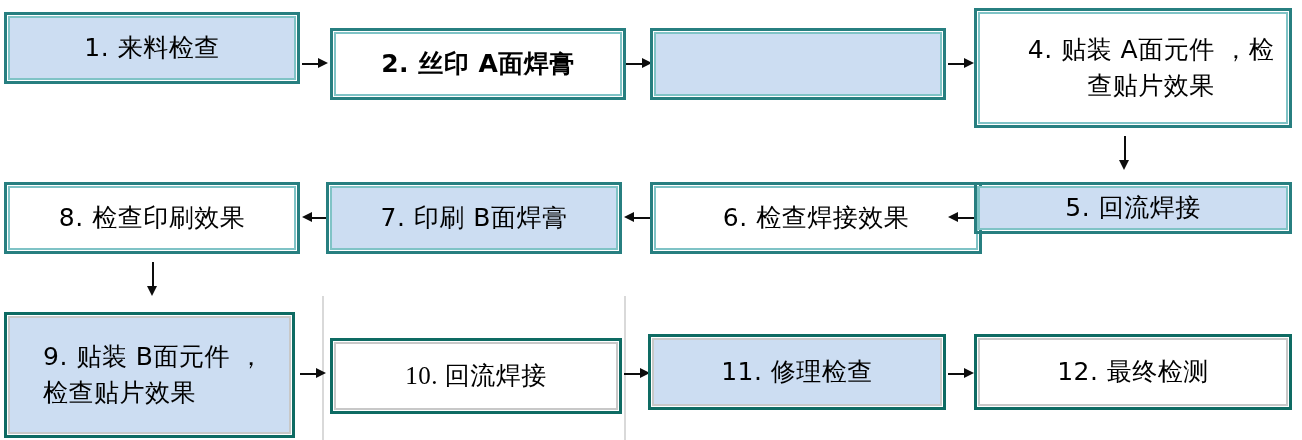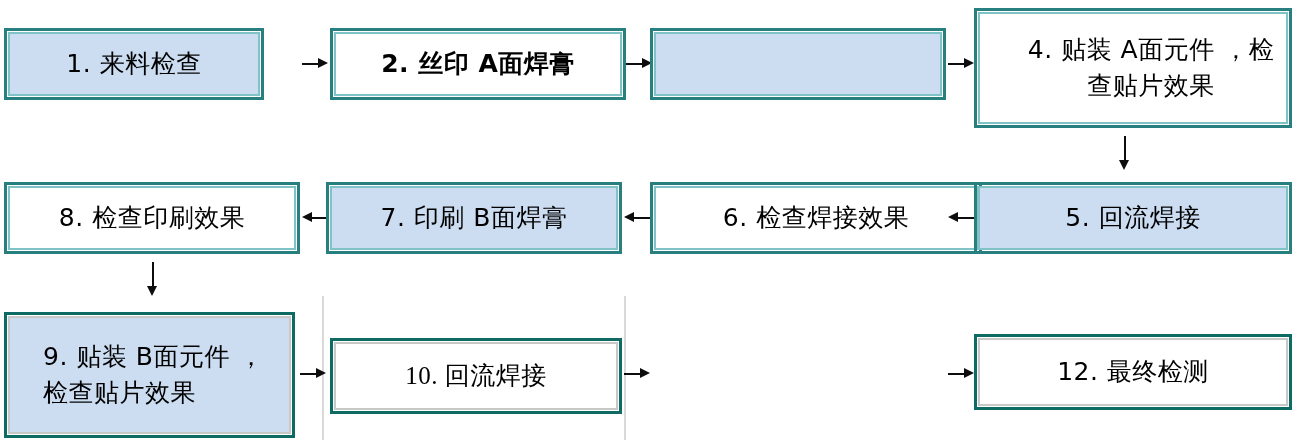--- a/index.html
+++ b/index.html
@@ -74,21 +74,21 @@
   }
 </style>
 </head>
 <body>
 
 <div id="stage">
 
   <div class="gridline" style="left:322px;top:296px;height:144px;"></div>
   <div class="gridline" style="left:624px;top:296px;height:144px;"></div>
 
-  <div class="box blue" style="left:4px;top:28px;width:260px;height:72px;">
+  <div class="box blue" style="left:4px;top:12px;width:296px;height:72px;">
     <div class="frame"></div>
     <div class="fill"></div>
     <div class="label">1.  来料检查</div>
   </div>
 
   <div class="arrow-h right" style="left:302px;top:58px;width:26px;">
     <div class="shaft" style="width:20px;"></div>
     <div class="head"></div>
   </div>
 
@@ -151,21 +151,21 @@
     <div class="frame"></div>
     <div class="fill"></div>
     <div class="label">6. 检查焊接效果</div>
   </div>
 
   <div class="arrow-h left" style="left:948px;top:212px;width:26px;">
     <div class="shaft" style="left:6px;width:20px;"></div>
     <div class="head"></div>
   </div>
 
-  <div class="box blue" style="left:974px;top:182px;width:318px;height:72px;">
+  <div class="box blue" style="left:974px;top:182px;width:318px;height:52px;">
     <div class="frame"></div>
     <div class="fill"></div>
     <div class="label">5.  回流焊接</div>
   </div>
 
   <div class="arrow-v" style="left:147px;top:262px;height:34px;">
     <div class="shaft" style="height:26px;"></div>
     <div class="head"></div>
   </div>
 
@@ -185,20 +185,25 @@
     <div class="frame"></div>
     <div class="fill"></div>
     <div class="label">10. 回流焊接</div>
   </div>
 
   <div class="arrow-h right" style="left:624px;top:368px;width:26px;">
     <div class="shaft" style="width:20px;"></div>
     <div class="head"></div>
   </div>
 
+  <div class="box blue greyinner" style="left:648px;top:334px;width:298px;height:76px;">
+    <div class="frame"></div>
+    <div class="fill"></div>
+    <div class="label">11.  修理检查</div>
+  </div>
 
   <div class="arrow-h right" style="left:948px;top:368px;width:26px;">
     <div class="shaft" style="width:20px;"></div>
     <div class="head"></div>
   </div>
 
   <div class="box white greyinner" style="left:974px;top:334px;width:318px;height:76px;">
     <div class="frame"></div>
     <div class="fill"></div>
     <div class="label">12. 最终检测</div>

